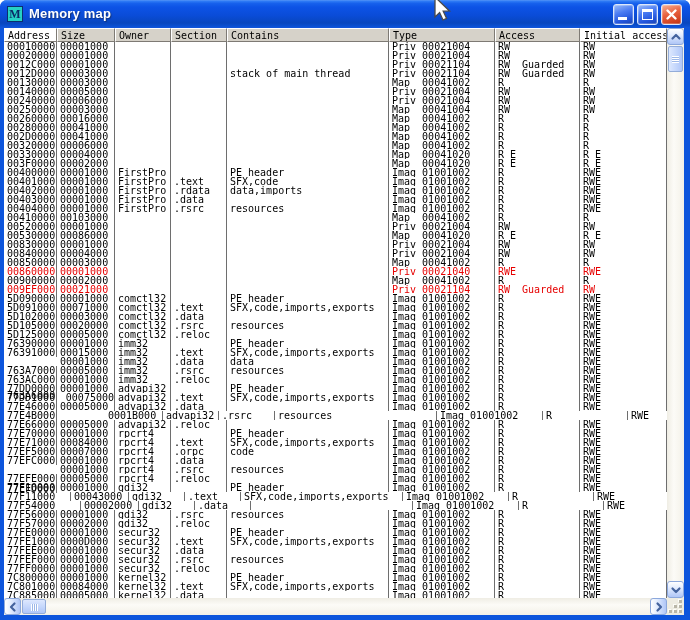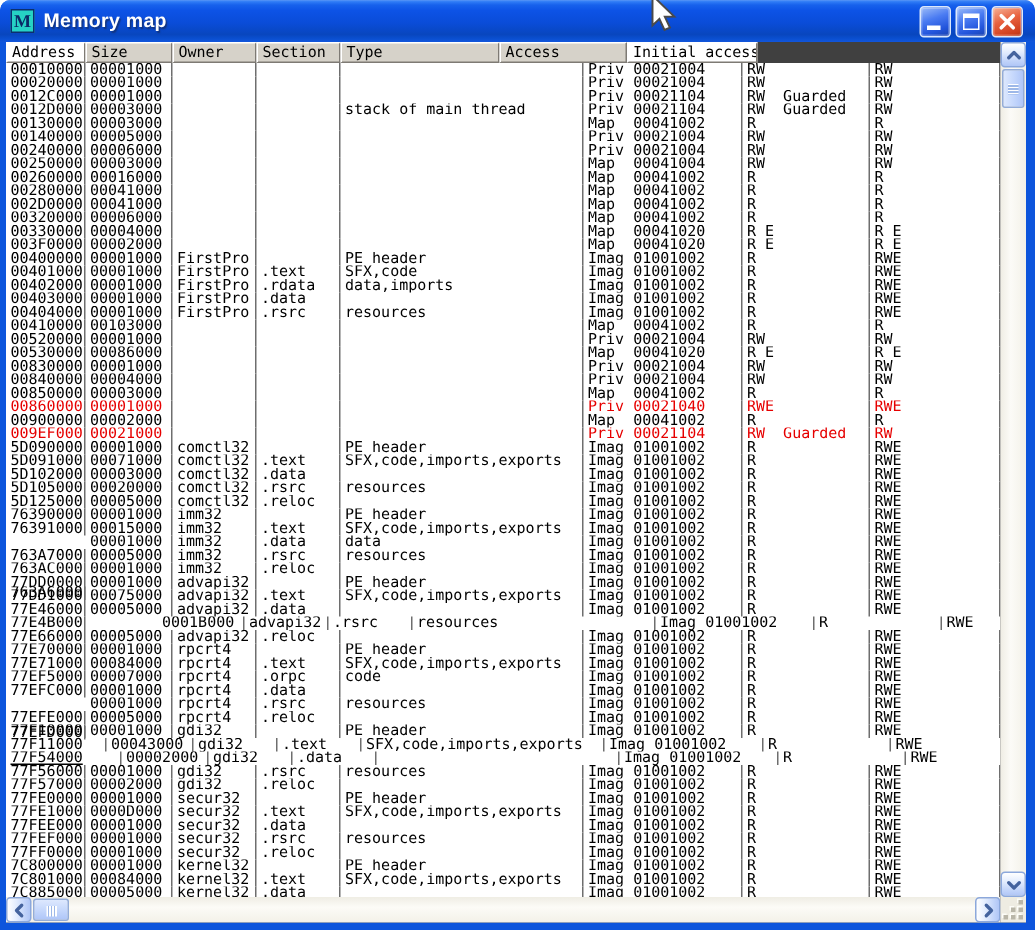--- a/index.html
+++ b/index.html
@@ -79,20 +79,21 @@
       </svg>
     </div>
   </div>
 
   <div class="content">
     <div class="headerrow" id="header-row">
         <div class="hcell hl" style="width: 53px;">Address</div>
         <div class="hcell" style="width: 58px;">Size</div>
         <div class="hcell" style="width: 56px;">Owner</div>
         <div class="hcell" style="width: 56px;">Section</div>
+        <div class="hcell" style="width: 162px;">Contains</div>
         <div class="hcell" style="width: 106px;">Type</div>
         <div class="hcell" style="width: 85px;">Access</div>
         <div class="hcell hl" style="width: 87px;">Initial access</div>
       </div>
     <div class="tbody" id="table-body">
         <div class="trow">
           <div class="tcell" style="width: 53px;">00010000</div>
           <div class="tcell" style="width: 58px;">00001000</div>
           <div class="tcell" style="width: 56px;"></div>
           <div class="tcell" style="width: 56px;"></div>
@@ -476,21 +477,21 @@
           <div class="tcell" style="width: 58px;">00001000</div>
           <div class="tcell" style="width: 56px;">advapi32</div>
           <div class="tcell" style="width: 56px;"></div>
           <div class="tcell" style="width: 162px;">PE header</div>
           <div class="tcell" style="width: 106px;">Imag 01001002</div>
           <div class="tcell" style="width: 85px;">R</div>
           <div class="tcell" style="width: 87px;">RWE</div>
         </div>
         <div class="trow">
           <div class="tcell" style="width: 53px;">77DD1000</div>
-          <div class="tcell" style="width: 58px;">00075000</div>
+          <div class="tcell" style="width: 58px; text-align: right;">00075000</div>
           <div class="tcell" style="width: 56px;">advapi32</div>
           <div class="tcell" style="width: 56px;">.text</div>
           <div class="tcell" style="width: 162px;">SFX,code,imports,exports</div>
           <div class="tcell" style="width: 106px;">Imag 01001002</div>
           <div class="tcell" style="width: 85px;">R</div>
           <div class="tcell" style="width: 87px;">RWE</div>
         </div>
         <div class="trow">
           <div class="tcell" style="width: 53px;">77E46000</div>
           <div class="tcell" style="width: 58px;">00005000</div>

